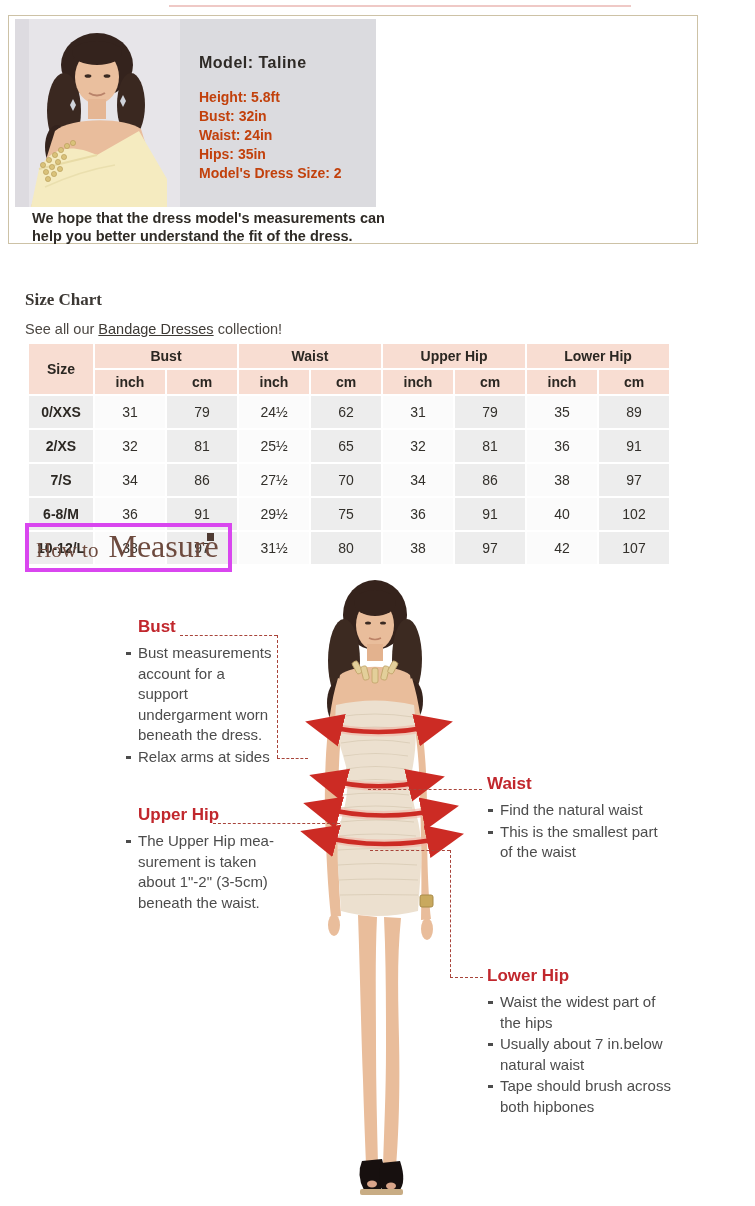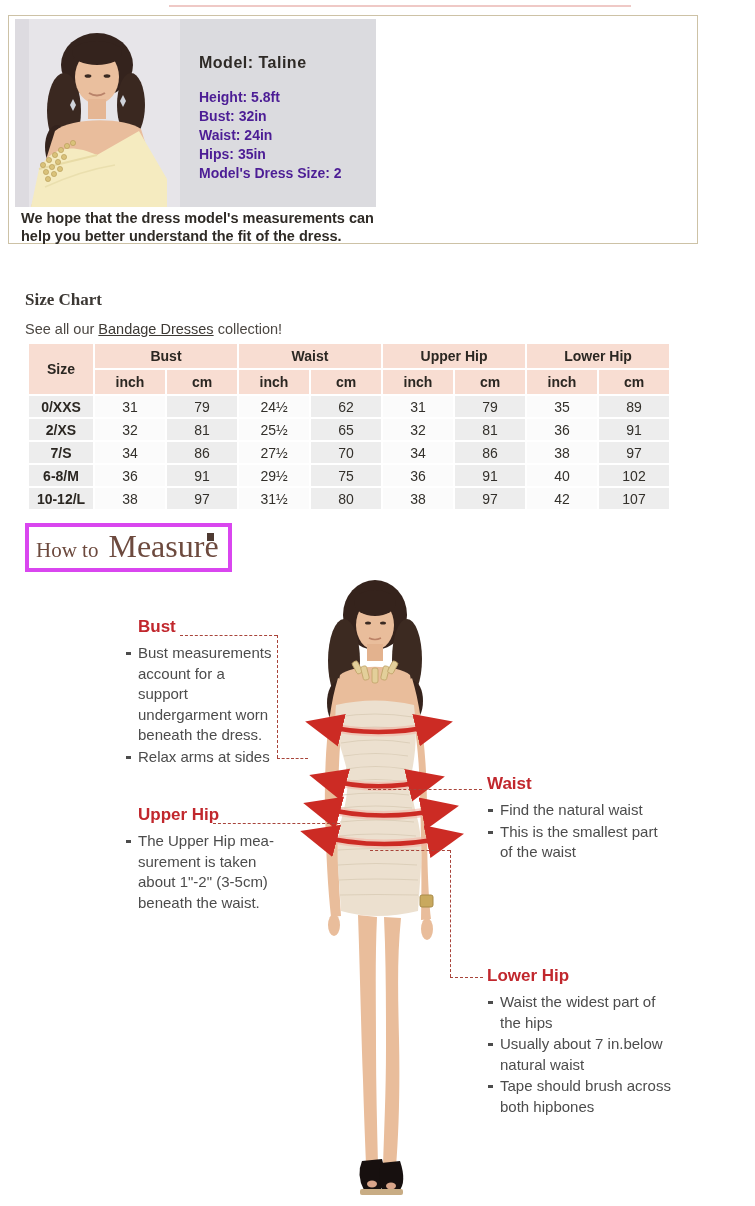--- a/index.html
+++ b/index.html
@@ -13,41 +13,41 @@
   .model-box{
     position:absolute;left:8px;top:10px;width:690px;height:229px;
     border:1px solid #cdc2a6;background:#ffffff;box-sizing:border-box;
   }
   .photo-wrap{position:absolute;left:6px;top:3px;width:165px;height:188px;}
   .info-panel{
     position:absolute;left:171px;top:3px;width:196px;height:188px;background:#dbdbdf;
   }
   .info-text{position:absolute;left:190px;top:38px;width:180px;color:#2e2a26;}
   .info-title{font-size:16px;font-weight:bold;letter-spacing:.5px;}
-  .info-lines{margin-top:16px;font-size:14px;font-weight:bold;line-height:19px;color:#4c1d95;}
+  .info-lines{margin-top:16px;font-size:14px;font-weight:bold;line-height:19px;color:#c2410c;}
   .model-caption{
-    position:absolute;left:12px;top:194px;width:360px;
+    position:absolute;left:23px;top:194px;width:360px;
     font-size:14.5px;font-weight:bold;color:#2f2b26;line-height:17.5px;
   }
 
   
   .sc-heading{
     position:absolute;left:25px;top:285px;
     font-family:"Liberation Serif",serif;font-size:17px;font-weight:bold;color:#3b3733;
   }
   .sc-linkline{position:absolute;left:25px;top:316px;font-size:14.5px;color:#4c4742;}
   .sc-linkline a{color:#3e3a35;text-decoration:underline;cursor:pointer;}
   .sc-table{
     position:absolute;left:27px;top:337px;border-collapse:separate;border-spacing:2px;
     font-size:14px;color:#2b2722;
   }
   .sc-table th,.sc-table td{padding:0;text-align:center;vertical-align:middle;}
   .sc-table thead th{background:#f8ddd2;font-weight:bold;height:24px;}
   .sc-table thead th.size-h{width:64px;}
-  .sc-table tbody th{background:#ededed;font-weight:bold;height:21px;}
+  .sc-table tbody th{background:#ededed;font-weight:bold;height:32px;}
   .sc-table td{height:21px;font-weight:normal;color:#33302b;}
   .sc-table td.c-inch{background:#fbfbfb;width:70px;}
   .sc-table td.c-cm{background:#ededed;width:70px;}
 
   
   .htm-titlebox{
     position:absolute;left:25px;top:518px;display:inline-block;
     border:4px solid #d946ef;padding:1px 9px 3px 7px;color:#6d4a3e;
     font-family:"Liberation Serif",serif;white-space:nowrap;
   }

